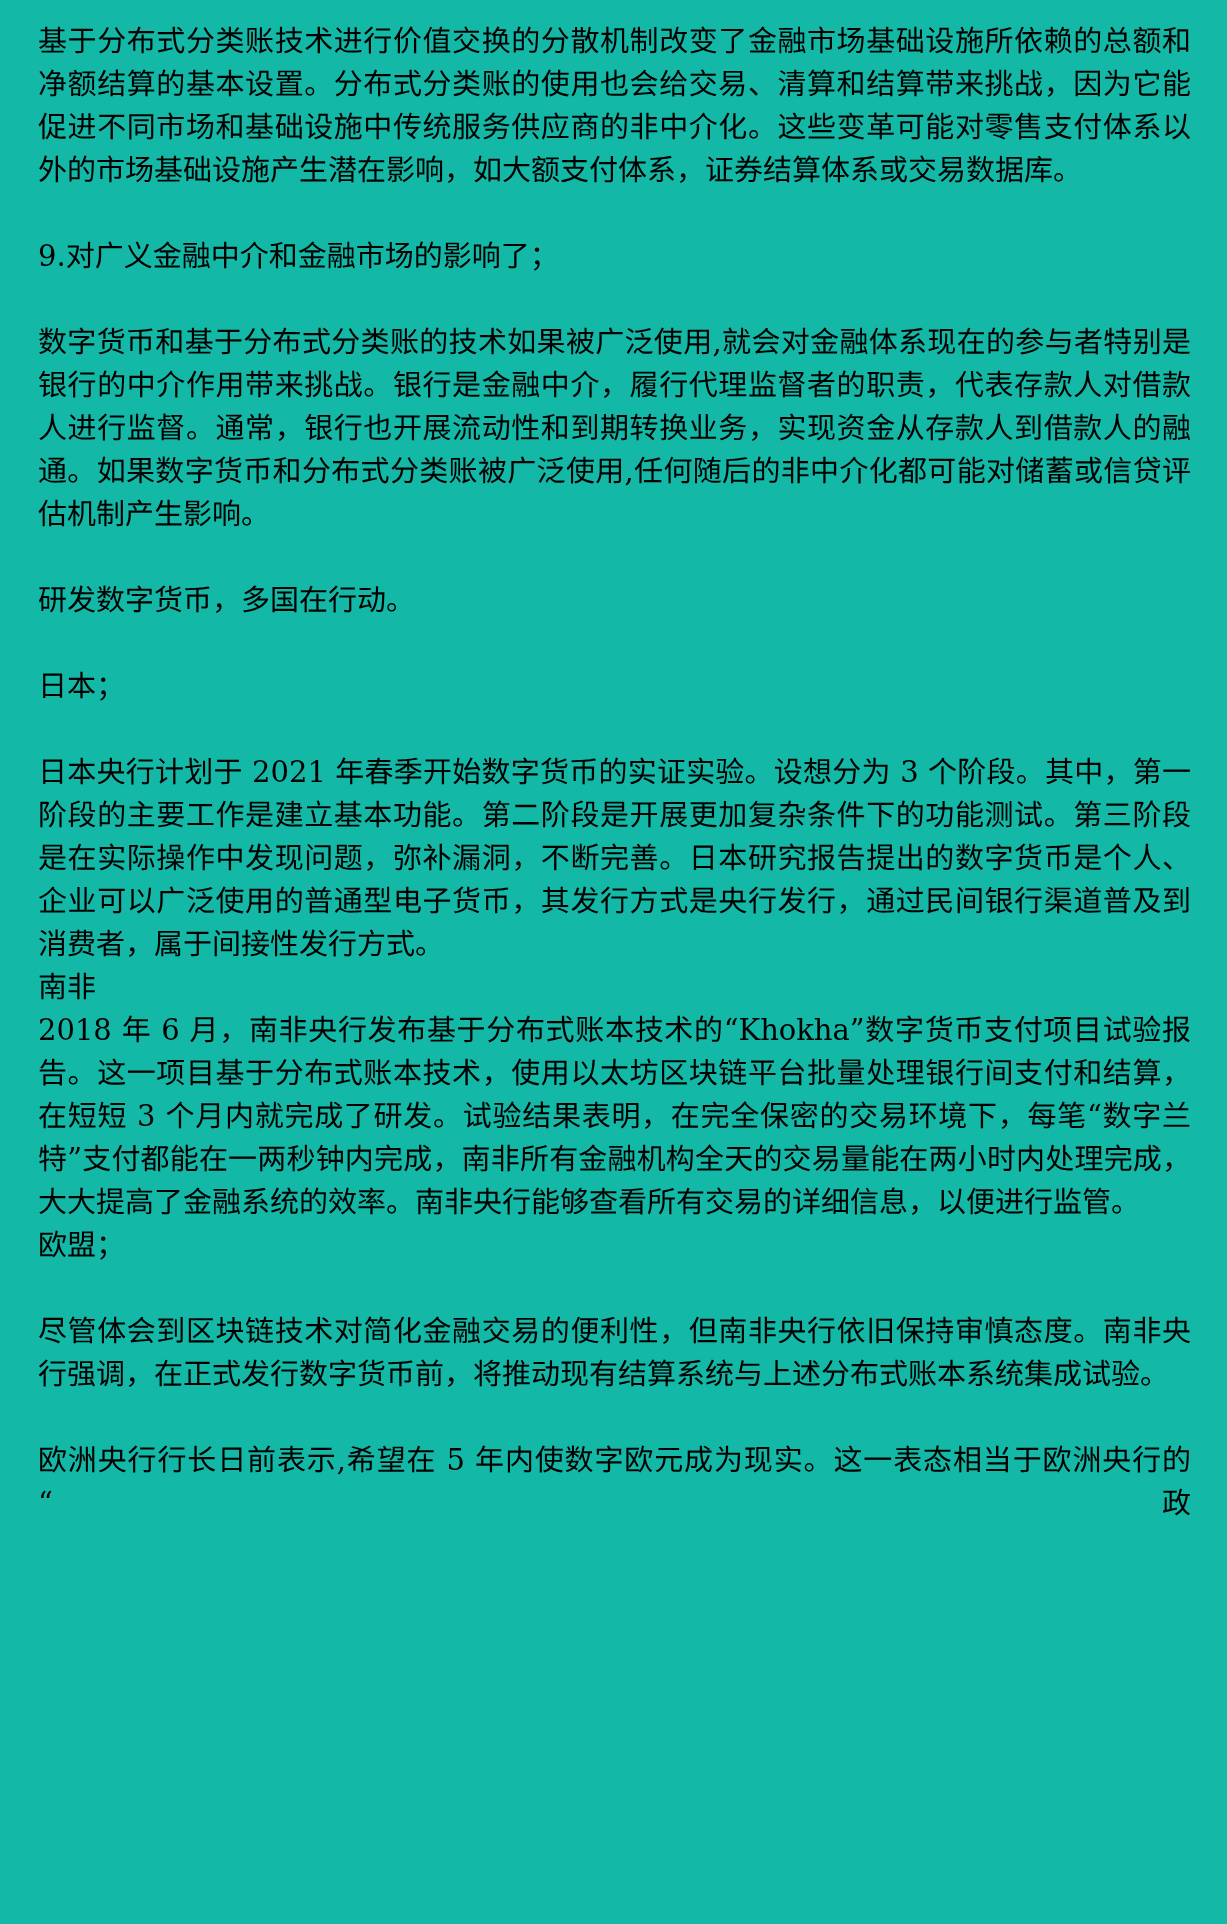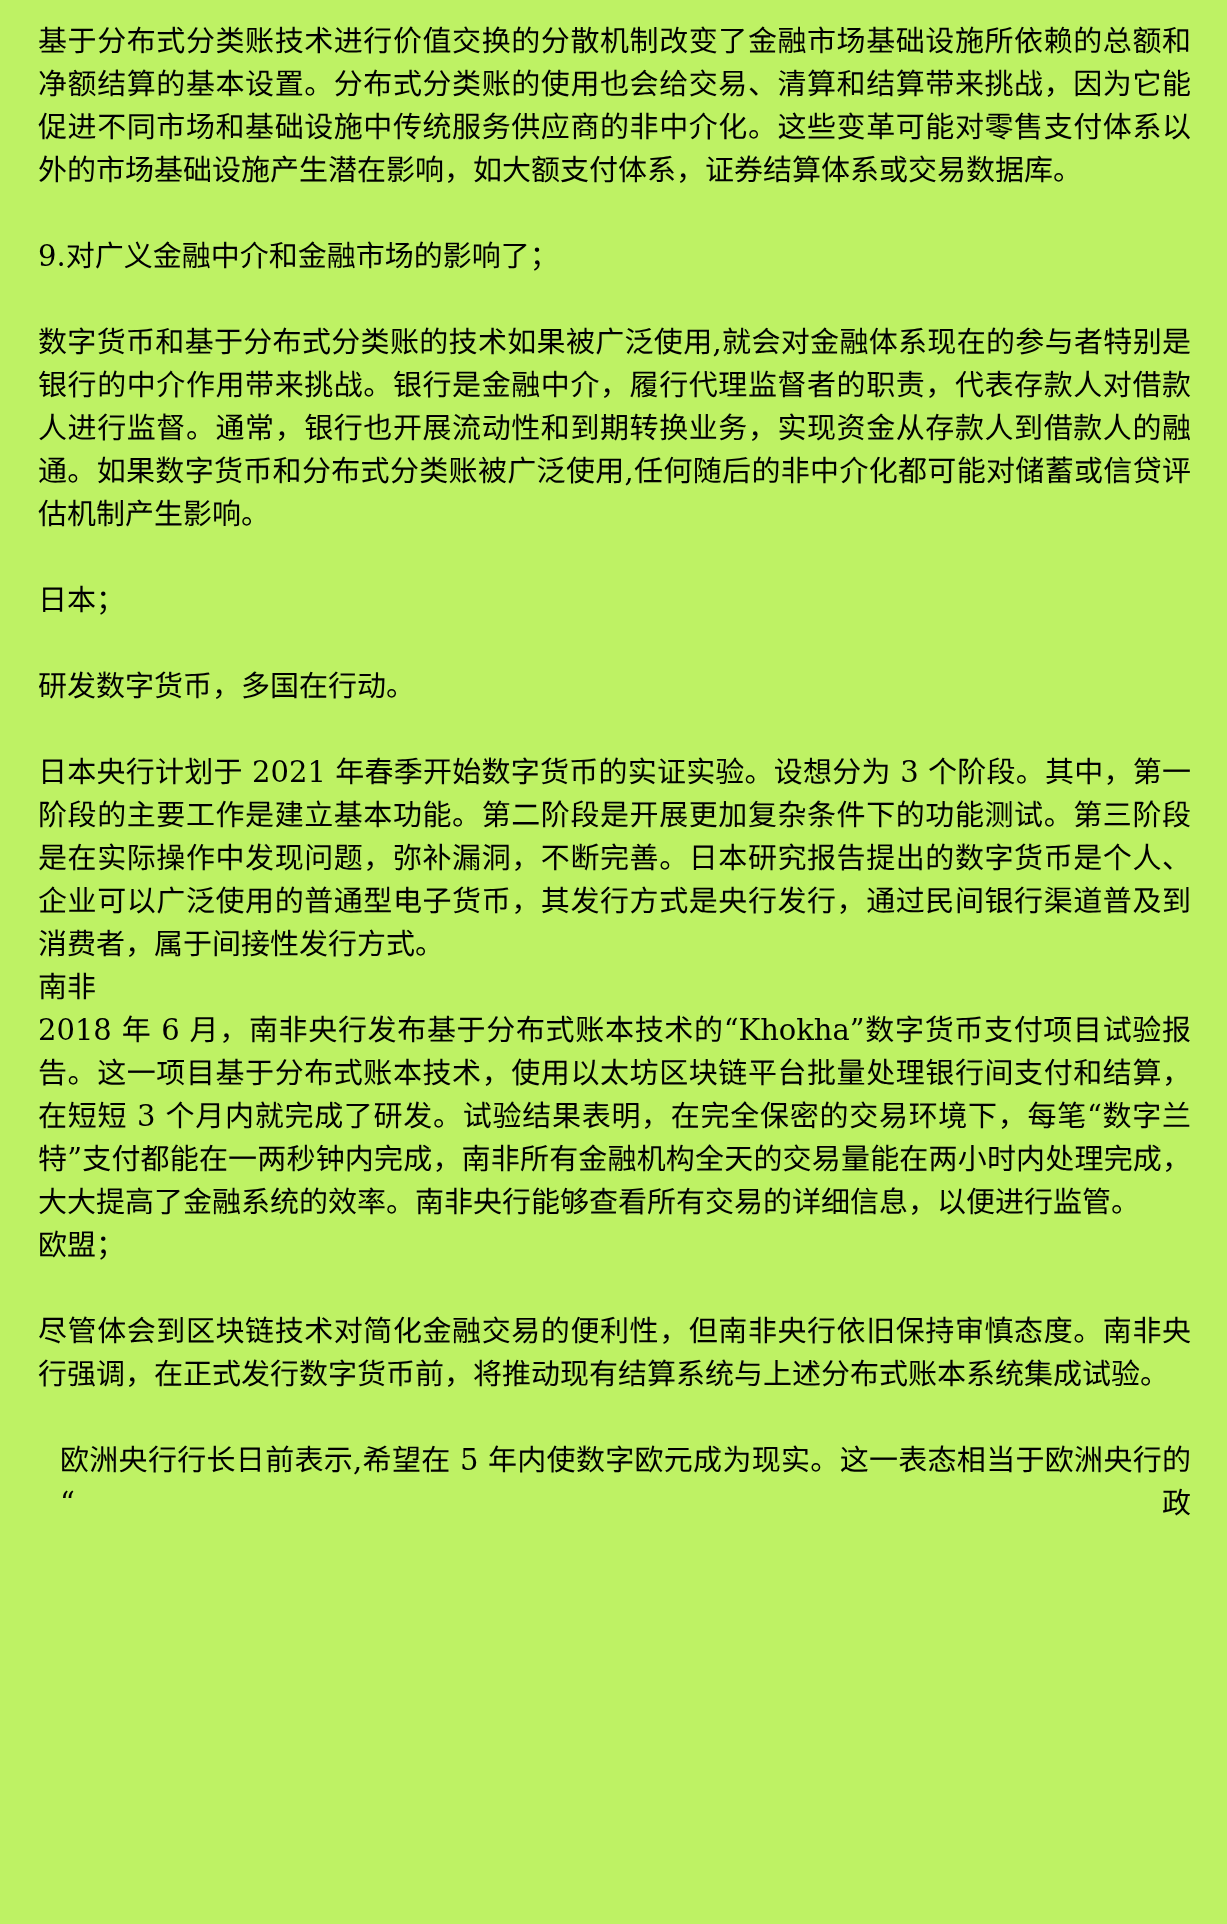--- a/index.html
+++ b/index.html
@@ -5,48 +5,47 @@
   html, body {
     margin: 0;
     padding: 0;
     background: #ffffff;
   }
   .page {
     width: 1227px;
     height: 1924px;
     box-sizing: border-box;
     padding: 20px 36px 0 38px;
-    background: #bef264;
+    background: #14b8a6;
     color: #000000;
     font-family: "DejaVu Serif", "Liberation Serif", serif;
     font-size: 29px;
     line-height: 43px;
     text-align: justify;
     overflow: hidden;
   }
   .blk {
     margin: 0 0 43px 0; 
     word-break: break-all;
   }
   .blk.tight {
     margin-bottom: 0; 
   }
   .blk.fill-last {
     text-align-last: justify; 
-    margin-left: 22px;
   }
 </style>
 </head>
 <body>
 
 <div class="page">
   <p class="blk">基于分布式分类账技术进行价值交换的分散机制改变了金融市场基础设施所依赖的总额和净额结算的基本设置。分布式分类账的使用也会给交易、清算和结算带来挑战，因为它能促进不同市场和基础设施中传统服务供应商的非中介化。这些变革可能对零售支付体系以外的市场基础设施产生潜在影响，如大额支付体系，证券结算体系或交易数据库。</p>
   <p class="blk">9.对广义金融中介和金融市场的影响了；</p>
   <p class="blk">数字货币和基于分布式分类账的技术如果被广泛使用,就会对金融体系现在的参与者特别是银行的中介作用带来挑战。银行是金融中介，履行代理监督者的职责，代表存款人对借款人进行监督。通常，银行也开展流动性和到期转换业务，实现资金从存款人到借款人的融通。如果数字货币和分布式分类账被广泛使用,任何随后的非中介化都可能对储蓄或信贷评估机制产生影响。</p>
+  <p class="blk">研发数字货币，多国在行动。</p>
   <p class="blk">日本；</p>
-  <p class="blk">研发数字货币，多国在行动。</p>
   <p class="blk tight">日本央行计划于 2021 年春季开始数字货币的实证实验。设想分为 3 个阶段。其中，第一阶段的主要工作是建立基本功能。第二阶段是开展更加复杂条件下的功能测试。第三阶段是在实际操作中发现问题，弥补漏洞，不断完善。日本研究报告提出的数字货币是个人、企业可以广泛使用的普通型电子货币，其发行方式是央行发行，通过民间银行渠道普及到消费者，属于间接性发行方式。</p>
   <p class="blk tight">南非</p>
   <p class="blk tight">2018 年 6 月，南非央行发布基于分布式账本技术的“Khokha”数字货币支付项目试验报告。这一项目基于分布式账本技术，使用以太坊区块链平台批量处理银行间支付和结算，在短短 3 个月内就完成了研发。试验结果表明，在完全保密的交易环境下，每笔“数字兰特”支付都能在一两秒钟内完成，南非所有金融机构全天的交易量能在两小时内处理完成，大大提高了金融系统的效率。南非央行能够查看所有交易的详细信息，以便进行监管。</p>
   <p class="blk">欧盟；</p>
   <p class="blk">尽管体会到区块链技术对简化金融交易的便利性，但南非央行依旧保持审慎态度。南非央行强调，在正式发行数字货币前，将推动现有结算系统与上述分布式账本系统集成试验。</p>
   <p class="blk tight fill-last">欧洲央行行长日前表示,希望在 5 年内使数字欧元成为现实。这一表态相当于欧洲央行的“政</p>
 </div>
 
 </body></html>

